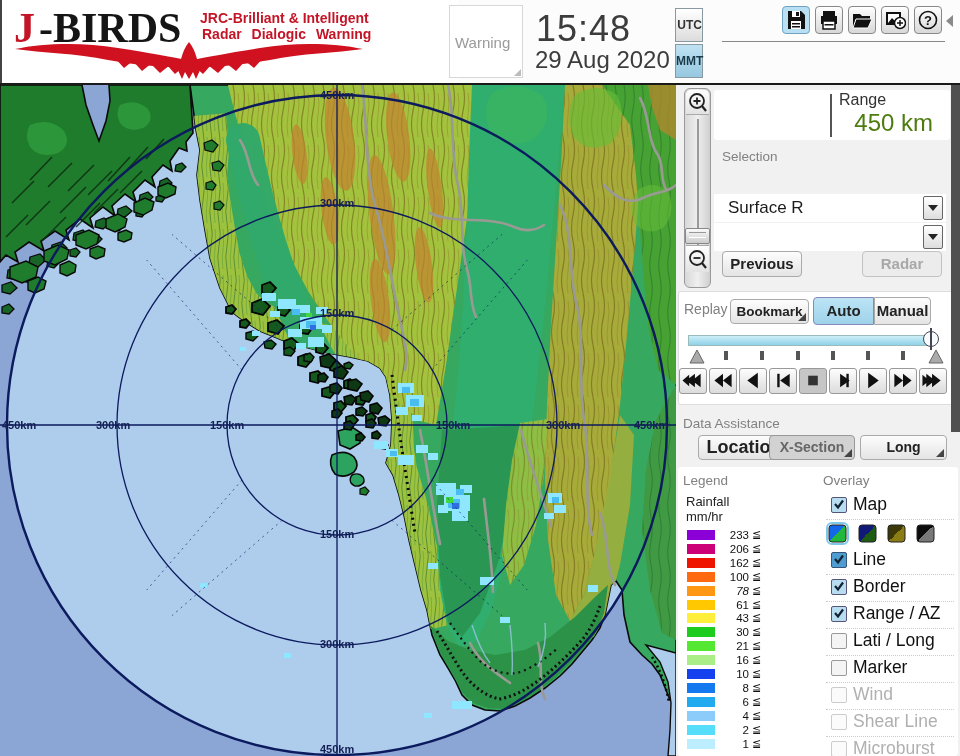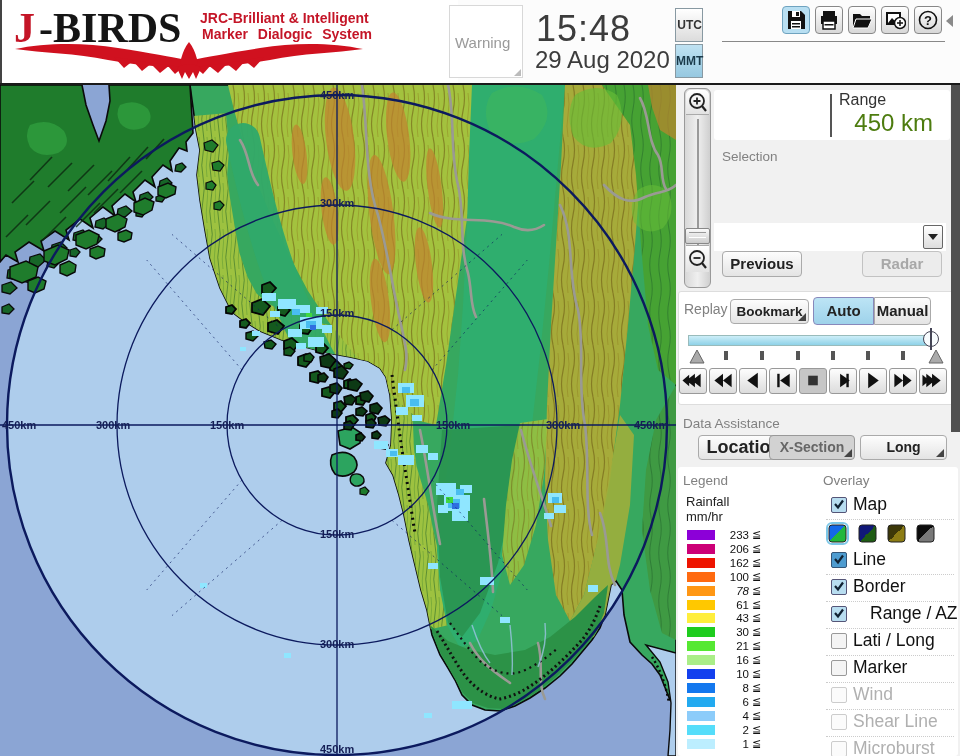--- a/index.html
+++ b/index.html
@@ -39,21 +39,21 @@
 .plb{display:inline-block;width:27.5px;height:26px;border:1px solid #999;border-radius:3px;background:linear-gradient(#fdfdfd,#dcdcdc);margin-right:2.5px;box-sizing:border-box;vertical-align:top;}
 .plb svg{width:24px;height:23px;display:block;margin:0 auto;}
 .corner:after{content:"";position:absolute;right:2px;bottom:2px;border-left:8px solid transparent;border-bottom:8px solid #444;}
 </style>
 </head>
 <body>
 <div id="topbar">
 <div id="logo">
 <div id="jbirds"><span class="j">J</span>-BIRDS</div>
 <div id="jrc1">JRC-Brilliant &amp; Intelligent</div>
-<div id="jrc2">Marker Dialogic System</div>
+<div id="jrc2">Radar Dialogic Warning</div>
 <svg width="350" height="38" style="position:absolute;left:12px;top:41px" viewBox="0 0 350 38">
 <g fill="#d0111f">
 <path d="M1,8 C30,2 68,1 104,7 C136,12 158,16 172,19 L172,26 C152,27 122,24 94,19 C62,12 28,12 1,8 Z"></path>
 <path d="M349,8 C320,2 282,1 246,7 C214,12 192,16 178,19 L178,26 C198,27 228,24 256,19 C288,12 322,12 349,8 Z"></path>
 <path d="M100,16 L110,27 L120,19 Z"></path>
           <path d="M118,19 L128,30 L138,22 Z"></path>
           <path d="M136,22 L146,32 L156,24 Z"></path>
           <path d="M153,24 L161,33 L169,26 Z"></path>
 <path d="M250,16 L240,27 L230,19 Z"></path>
           <path d="M232,19 L222,30 L212,22 Z"></path>
@@ -413,20 +413,24 @@
 <div id="panel">
 
 <div style="position:absolute;left:46px;top:-44px;width:223px;border-top:1px solid #888;"></div>
 
 <div class="card" style="left:38px;top:5px;width:236px;height:50px;"></div>
 <div style="position:absolute;left:154px;top:9px;width:2px;height:43px;background:#555;"></div>
 <div style="position:absolute;left:163px;top:6px;font-size:16px;color:#333;">Range</div>
 <div style="position:absolute;left:162px;top:24px;width:95px;font-size:24px;color:#4d7c0f;text-align:right;">450 km</div>
 
 <div class="glabel" style="left:46px;top:64px;">Selection</div>
+<div class="ddrow" style="top:109px;">
+      <span class="ddtext">Surface R</span>
+      <span class="ddbtn"></span>
+    </div>
 <div class="ddrow" style="top:138px;">
       <span class="ddbtn"></span>
     </div>
 <div class="pbtn" style="left:46px;top:166px;width:80px;height:26px;line-height:24px;">Previous</div>
 <div class="pbtn" style="left:186px;top:166px;width:80px;height:26px;line-height:24px;background:#ececec;color:#a8a8a8;border-color:#c2c2c2;">Radar</div>
 
 <div class="card" style="left:2px;top:206px;width:280px;height:112px;border:1px solid #ddd;"></div>
 <div class="glabel" style="left:8px;top:216px;font-size:14px;">Replay</div>
 <div class="pbtn corner" style="left:54px;top:214px;width:79px;height:25px;line-height:23px;font-size:13.5px;">Bookmark</div>
 <div class="pbtn" style="left:137px;top:212px;width:61px;height:28px;line-height:26px;font-size:15px;background:linear-gradient(#bce4f5,#9ed2ea);border-color:#88b;border-radius:4px 0 0 4px;">Auto</div>
@@ -579,21 +583,21 @@
         <path d="M3,7 L6,10.5 L11,3.5" stroke="#123" stroke-width="2.2" fill="none"></path>
       </svg>
     </div>
 <div style="position:absolute;left:177px;top:491px;font-size:17.5px;color:#111;">Border</div>
 <div style="position:absolute;left:150px;top:516px;width:128px;border-top:1px dotted #ccc;"></div>
 <div style="position:absolute;left:155px;top:521px;width:14px;height:14px;border:1.5px solid #557;background:#b8ddf0;border-radius:2px;">
       <svg width="14" height="14" viewBox="0 0 14 14" style="position:absolute;left:0;top:-1px">
         <path d="M3,7 L6,10.5 L11,3.5" stroke="#123" stroke-width="2.2" fill="none"></path>
       </svg>
     </div>
-<div style="position:absolute;left:194px;top:518px;font-size:17.5px;color:#111;">Range / AZ</div>
+<div style="position:absolute;left:177px;top:518px;font-size:17.5px;color:#111;">Range / AZ</div>
 <div style="position:absolute;left:150px;top:543px;width:128px;border-top:1px dotted #ccc;"></div>
 <div style="position:absolute;left:155px;top:548px;width:14px;height:14px;border:1.5px solid #999;background:#f4f4f4;border-radius:2px;">
       <svg width="14" height="14" viewBox="0 0 14 14" style="position:absolute;left:0;top:-1px"></svg>
     </div>
 <div style="position:absolute;left:177px;top:545px;font-size:17.5px;color:#111;">Lati / Long</div>
 <div style="position:absolute;left:150px;top:570px;width:128px;border-top:1px dotted #ccc;"></div>
 <div style="position:absolute;left:155px;top:575px;width:14px;height:14px;border:1.5px solid #999;background:#f4f4f4;border-radius:2px;">
       <svg width="14" height="14" viewBox="0 0 14 14" style="position:absolute;left:0;top:-1px"></svg>
     </div>
 <div style="position:absolute;left:177px;top:572px;font-size:17.5px;color:#111;">Marker</div>

